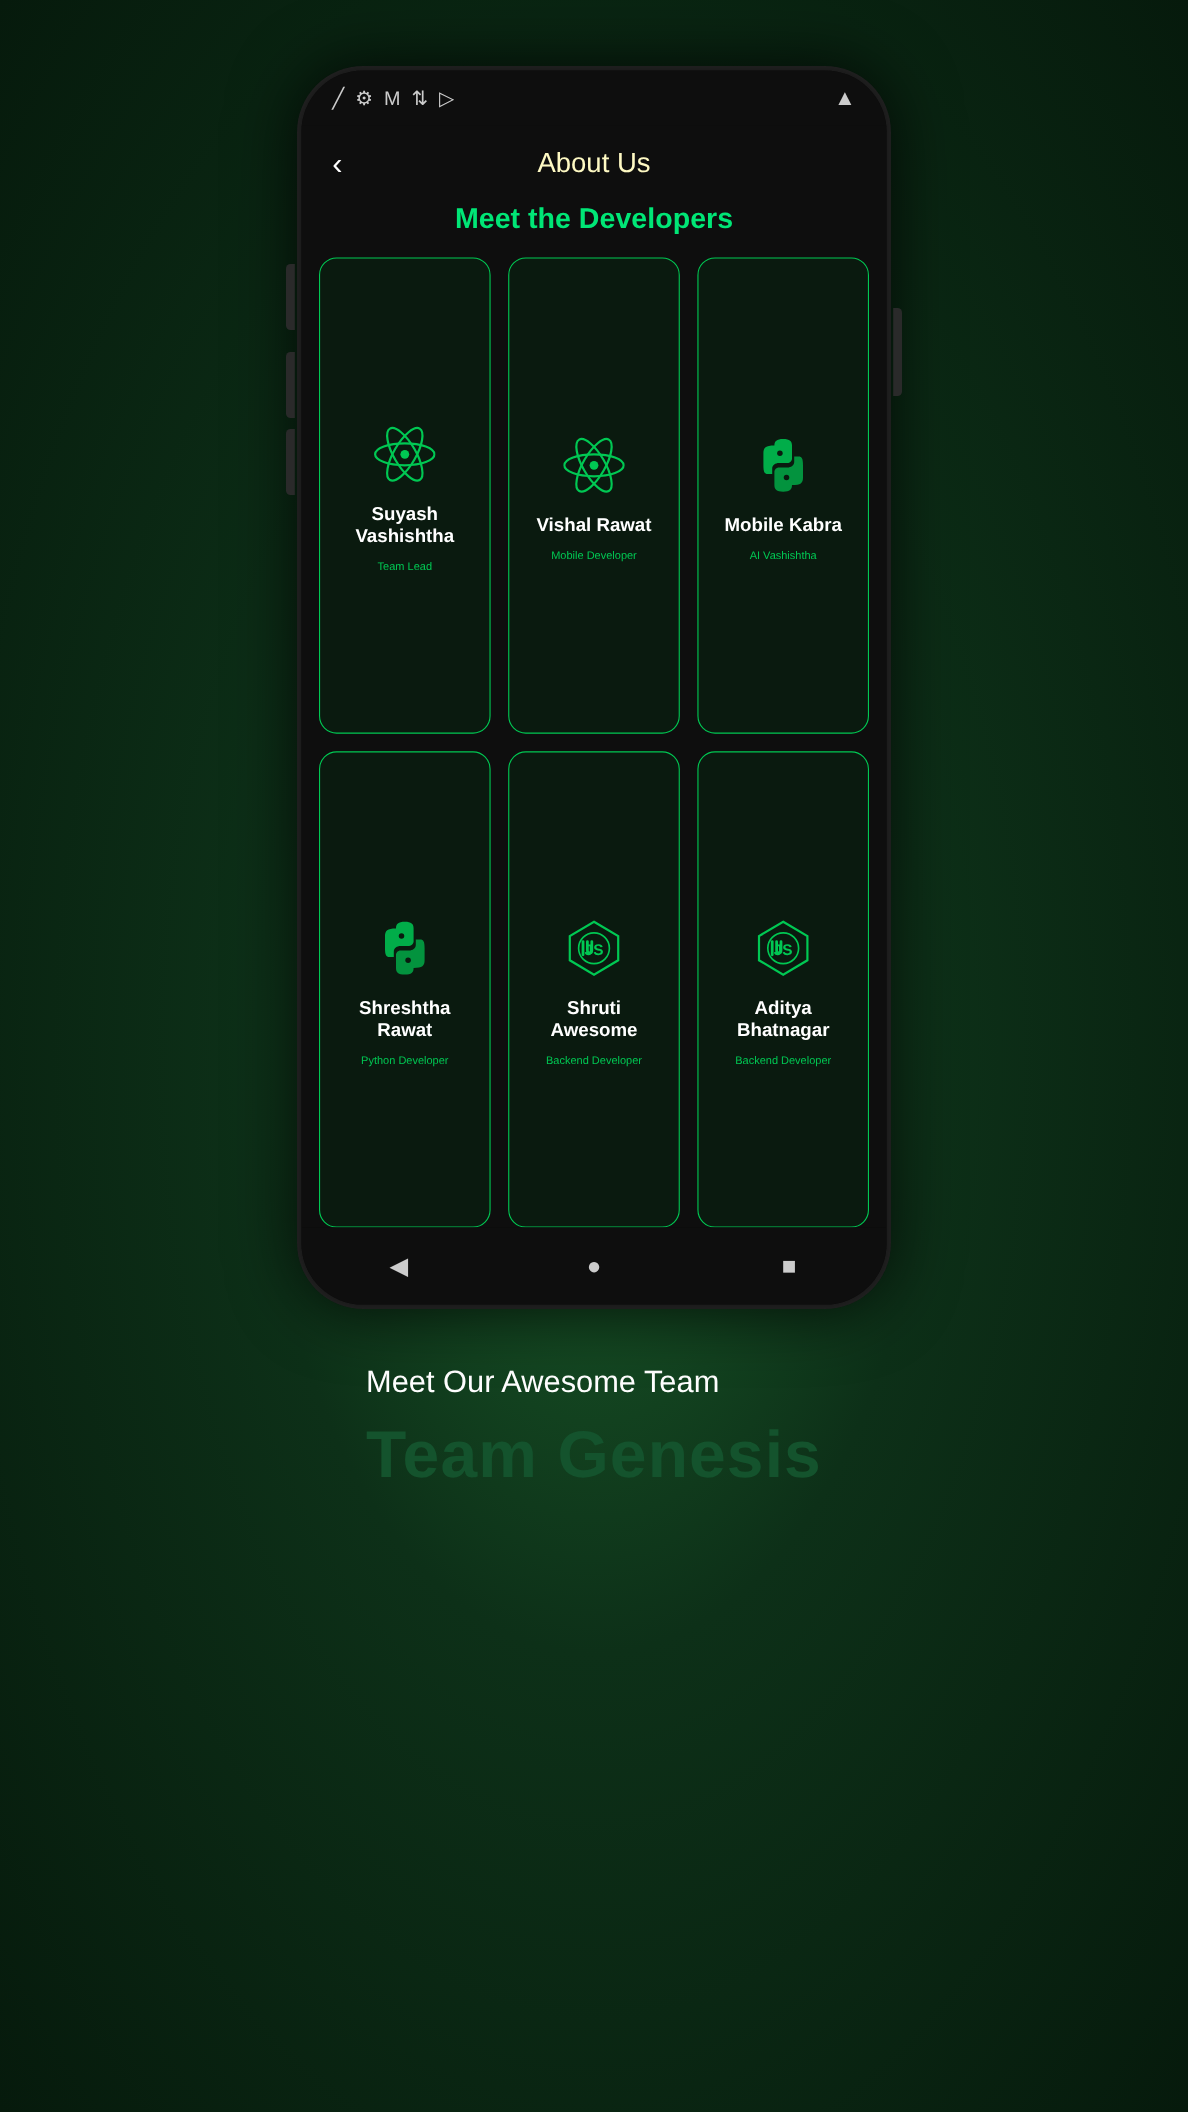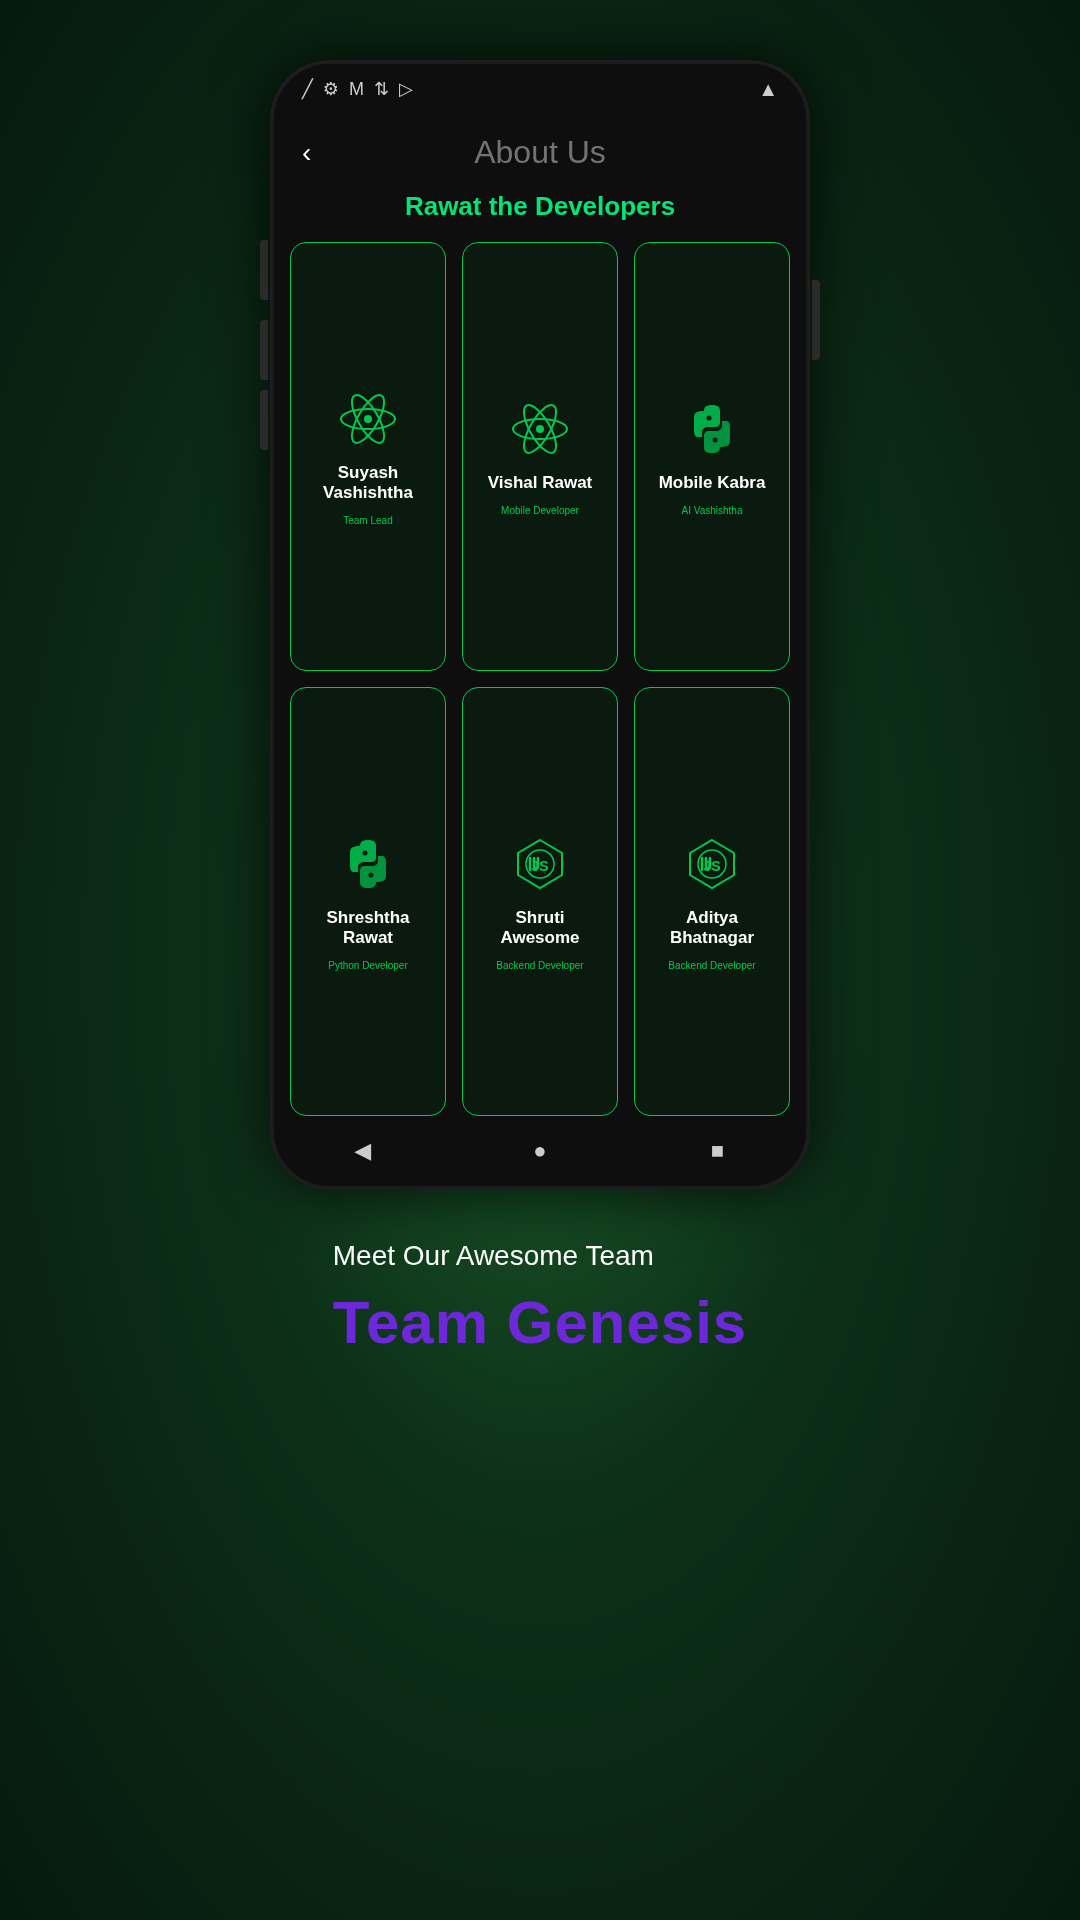--- a/index.html
+++ b/index.html
@@ -116,22 +116,22 @@
     .back-btn {
       position: absolute;
       left: 28px;
       color: #fff;
       font-size: 28px;
       font-weight: 300;
       cursor: pointer;
     }
 
     .header-title {
-      color: #737373;
-      font-size: 32px;
+      color: #fef9c3;
+      font-size: 25px;
       font-weight: 400;
     }
 
     
     .section-title {
       text-align: center;
       color: #00e676;
       font-size: 26px;
       font-weight: 600;
       padding: 10px 0 20px;
@@ -200,21 +200,21 @@
     }
 
     .footer-sub {
       color: #fff;
       font-size: 28px;
       font-weight: 300;
       margin-bottom: 16px;
     }
 
     .footer-title {
-      color: #6d28d9;
+      color: #14532d;
       font-size: 60px;
       font-weight: 900;
       letter-spacing: 1px;
     }
 
     
     .react-svg {
       width: 56px;
       height: 56px;
     }
@@ -250,21 +250,21 @@
       </div>
     </div>
 
     <div class="app-content">
 
       <div class="header">
         <span class="back-btn">‹</span>
         <span class="header-title">About Us</span>
       </div>
 
-      <div class="section-title">Rawat the Developers</div>
+      <div class="section-title">Meet the Developers</div>
 
       <div class="cards-grid" id="cards-container">
       <div class="dev-card">
       <div><svg class="react-svg" viewBox="0 0 56 56" fill="none" xmlns="http://www.w3.org/2000/svg">
       <ellipse cx="28" cy="28" rx="27" ry="10" stroke="#00c853" stroke-width="2" fill="none"></ellipse>
       <ellipse cx="28" cy="28" rx="27" ry="10" stroke="#00c853" stroke-width="2" fill="none" transform="rotate(60 28 28)"></ellipse>
       <ellipse cx="28" cy="28" rx="27" ry="10" stroke="#00c853" stroke-width="2" fill="none" transform="rotate(120 28 28)"></ellipse>
       <circle cx="28" cy="28" r="4" fill="#00c853"></circle>
     </svg></div>
       <div class="dev-name">Suyash Vashishtha</div>

